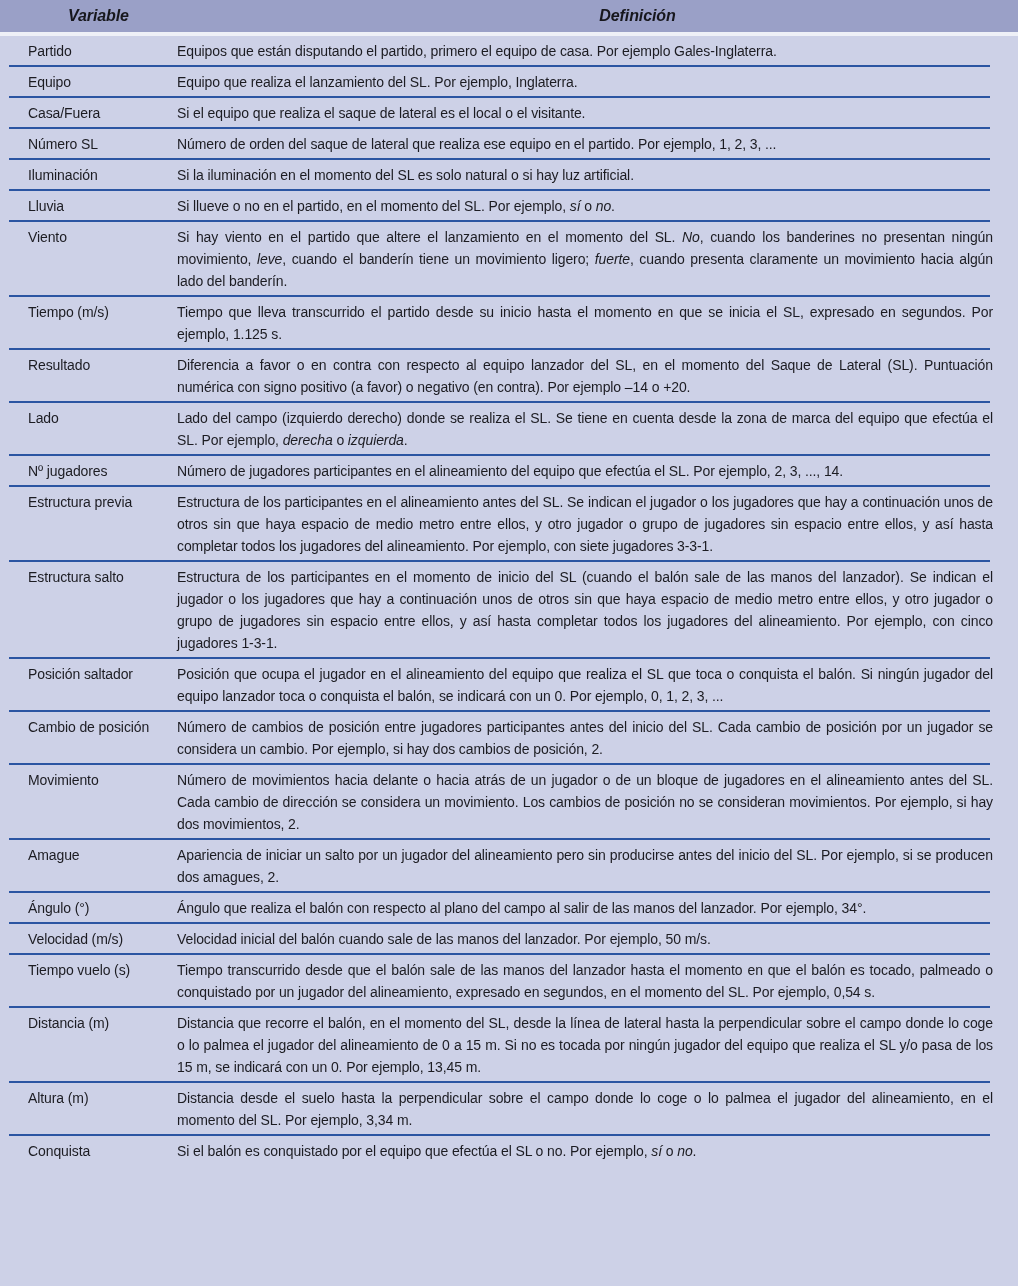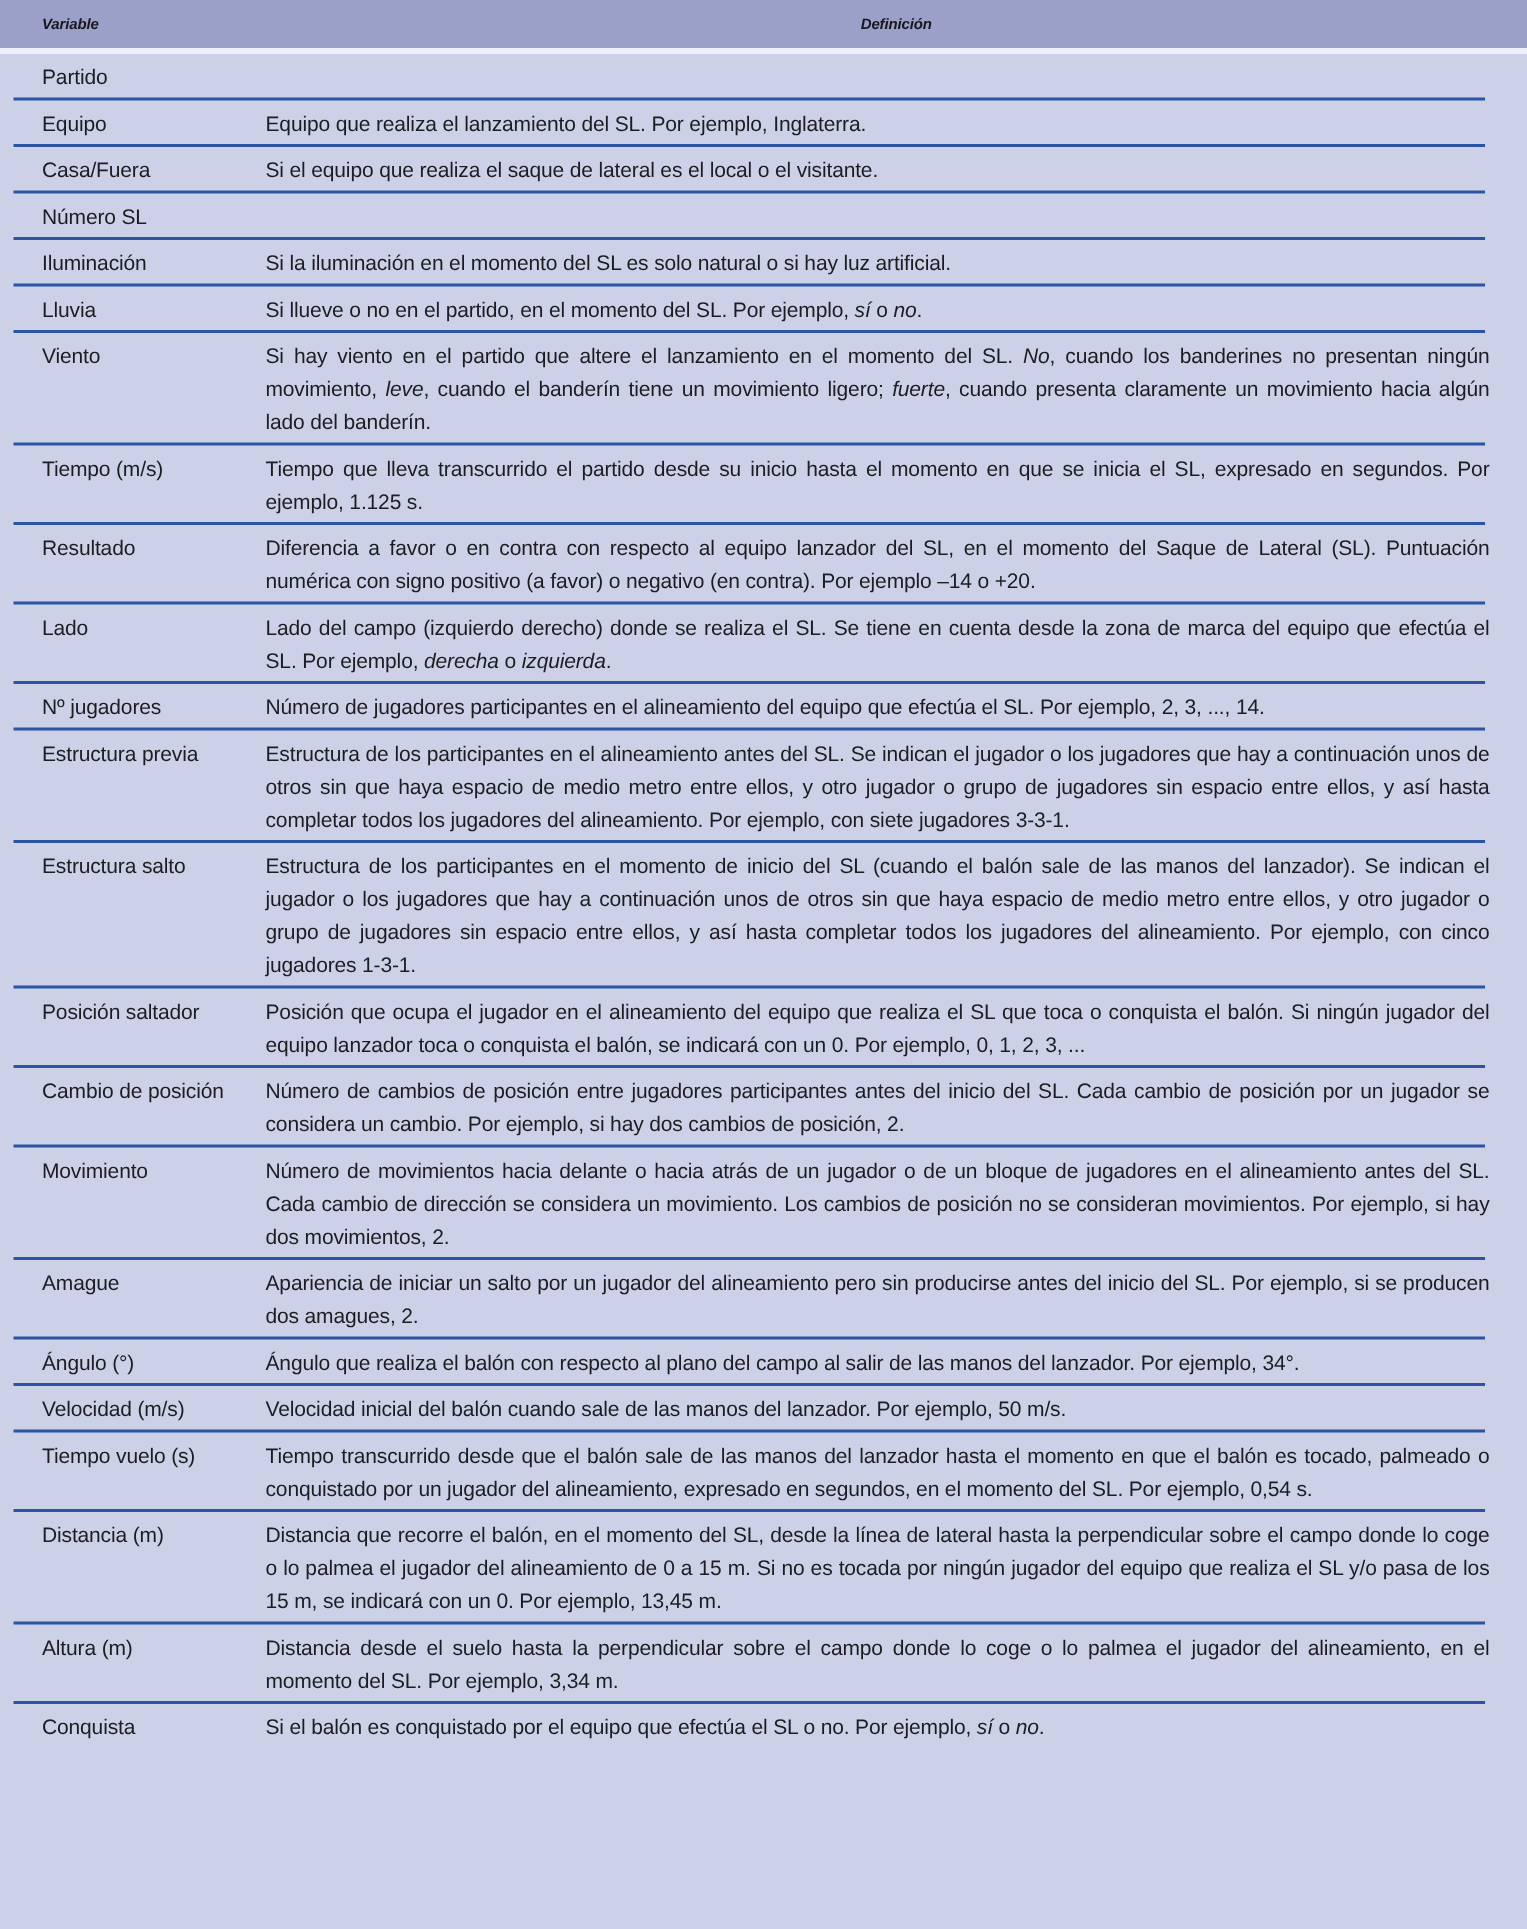--- a/index.html
+++ b/index.html
@@ -22,23 +22,24 @@
   .table { width: 1018px; }
   .header-band {
     height: 32px;
     background: var(--header-bg);
     display: flex;
     align-items: center;
   }
   .hcell {
     font-style: italic;
     font-weight: bold;
-    font-size: 10px;
+    font-size: 16px;
     color: #17171d;
     letter-spacing: -0.1px;
+    margin-left: 40px;
   }
   .hcell.var { flex: none; width: 177px; padding-left: 28px; }
   .hcell.def { flex: 1; text-align: center; }
   .gap { height: 4px; background: var(--gap); }
   .row {
     display: flex;
     position: relative;
     padding: 4px 0 5px;
   }
   .row::after {
@@ -74,31 +75,33 @@
 
 <div class="table">
   <div class="header-band">
     <div class="hcell var">Variable</div>
     <div class="hcell def">Definición</div>
   </div>
   <div class="gap"></div>
   <div>
       <div class="row">
     <div class="cell-var">Partido</div>
+    <div class="cell-def">Equipos que están disputando el partido, primero el equipo de casa. Por ejemplo Gales-Inglaterra.</div>
   </div>
       <div class="row">
     <div class="cell-var">Equipo</div>
     <div class="cell-def">Equipo que realiza el lanzamiento del SL. Por ejemplo, Inglaterra.</div>
   </div>
       <div class="row">
     <div class="cell-var">Casa/Fuera</div>
     <div class="cell-def">Si el equipo que realiza el saque de lateral es el local o el visitante.</div>
   </div>
       <div class="row">
     <div class="cell-var">Número SL</div>
+    <div class="cell-def">Número de orden del saque de lateral que realiza ese equipo en el partido. Por ejemplo, 1, 2, 3, ...</div>
   </div>
       <div class="row">
     <div class="cell-var">Iluminación</div>
     <div class="cell-def">Si la iluminación en el momento del SL es solo natural o si hay luz artificial.</div>
   </div>
       <div class="row">
     <div class="cell-var">Lluvia</div>
     <div class="cell-def">Si llueve o no en el partido, en el momento del SL. Por ejemplo, <i>sí</i> o <i>no</i>.</div>
   </div>
       <div class="row">

